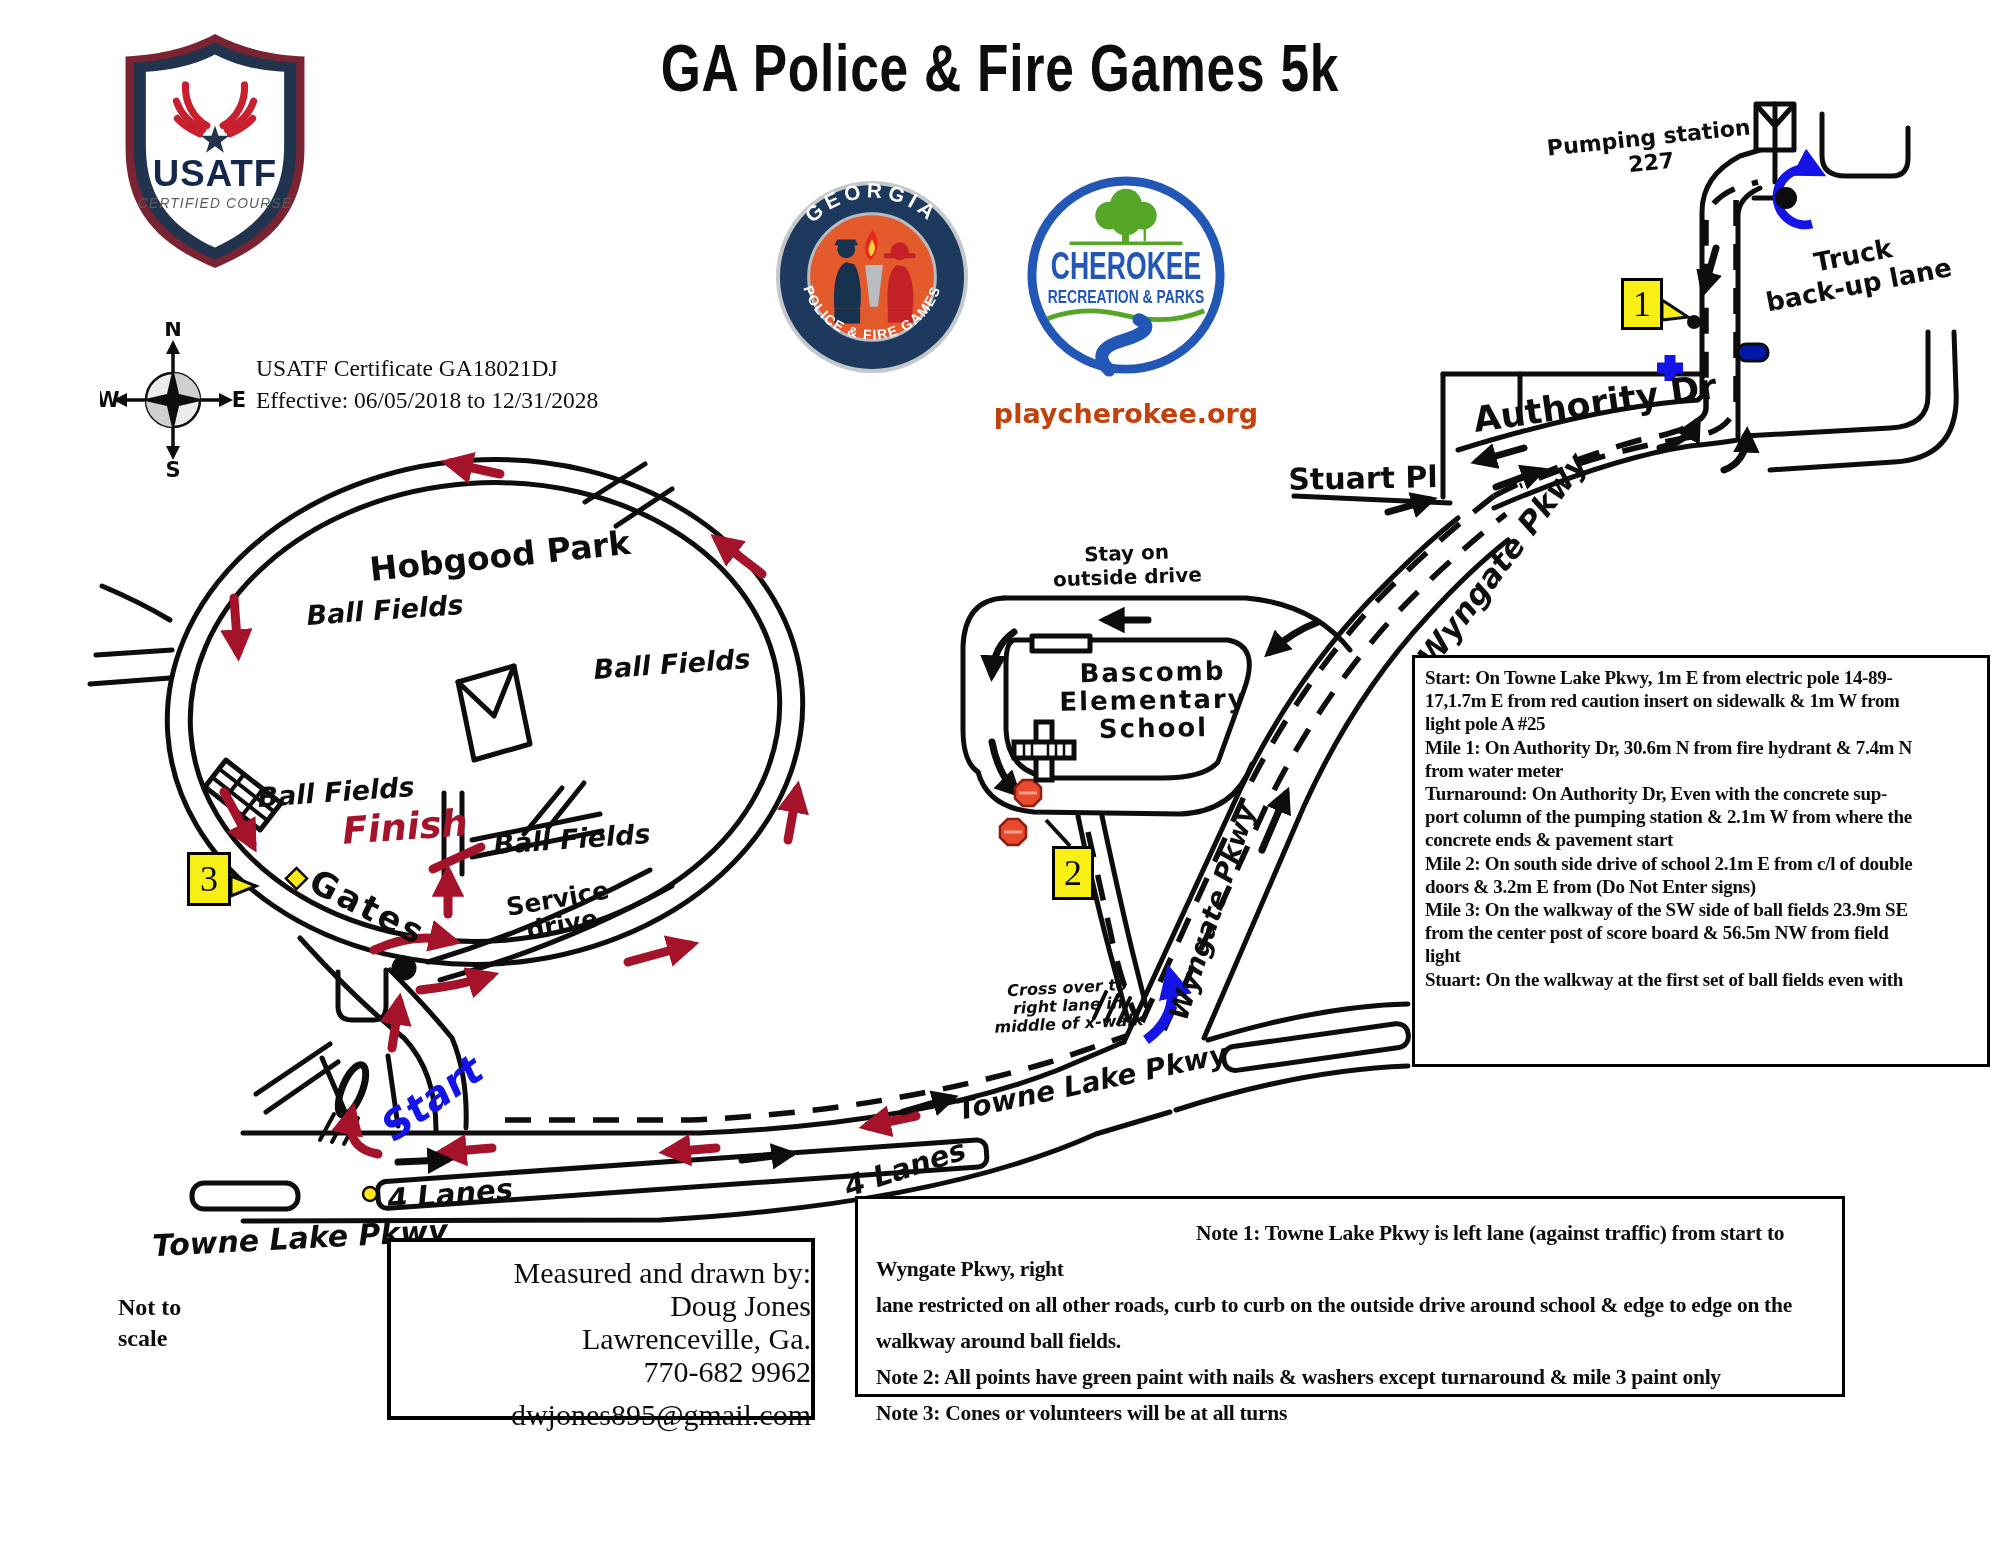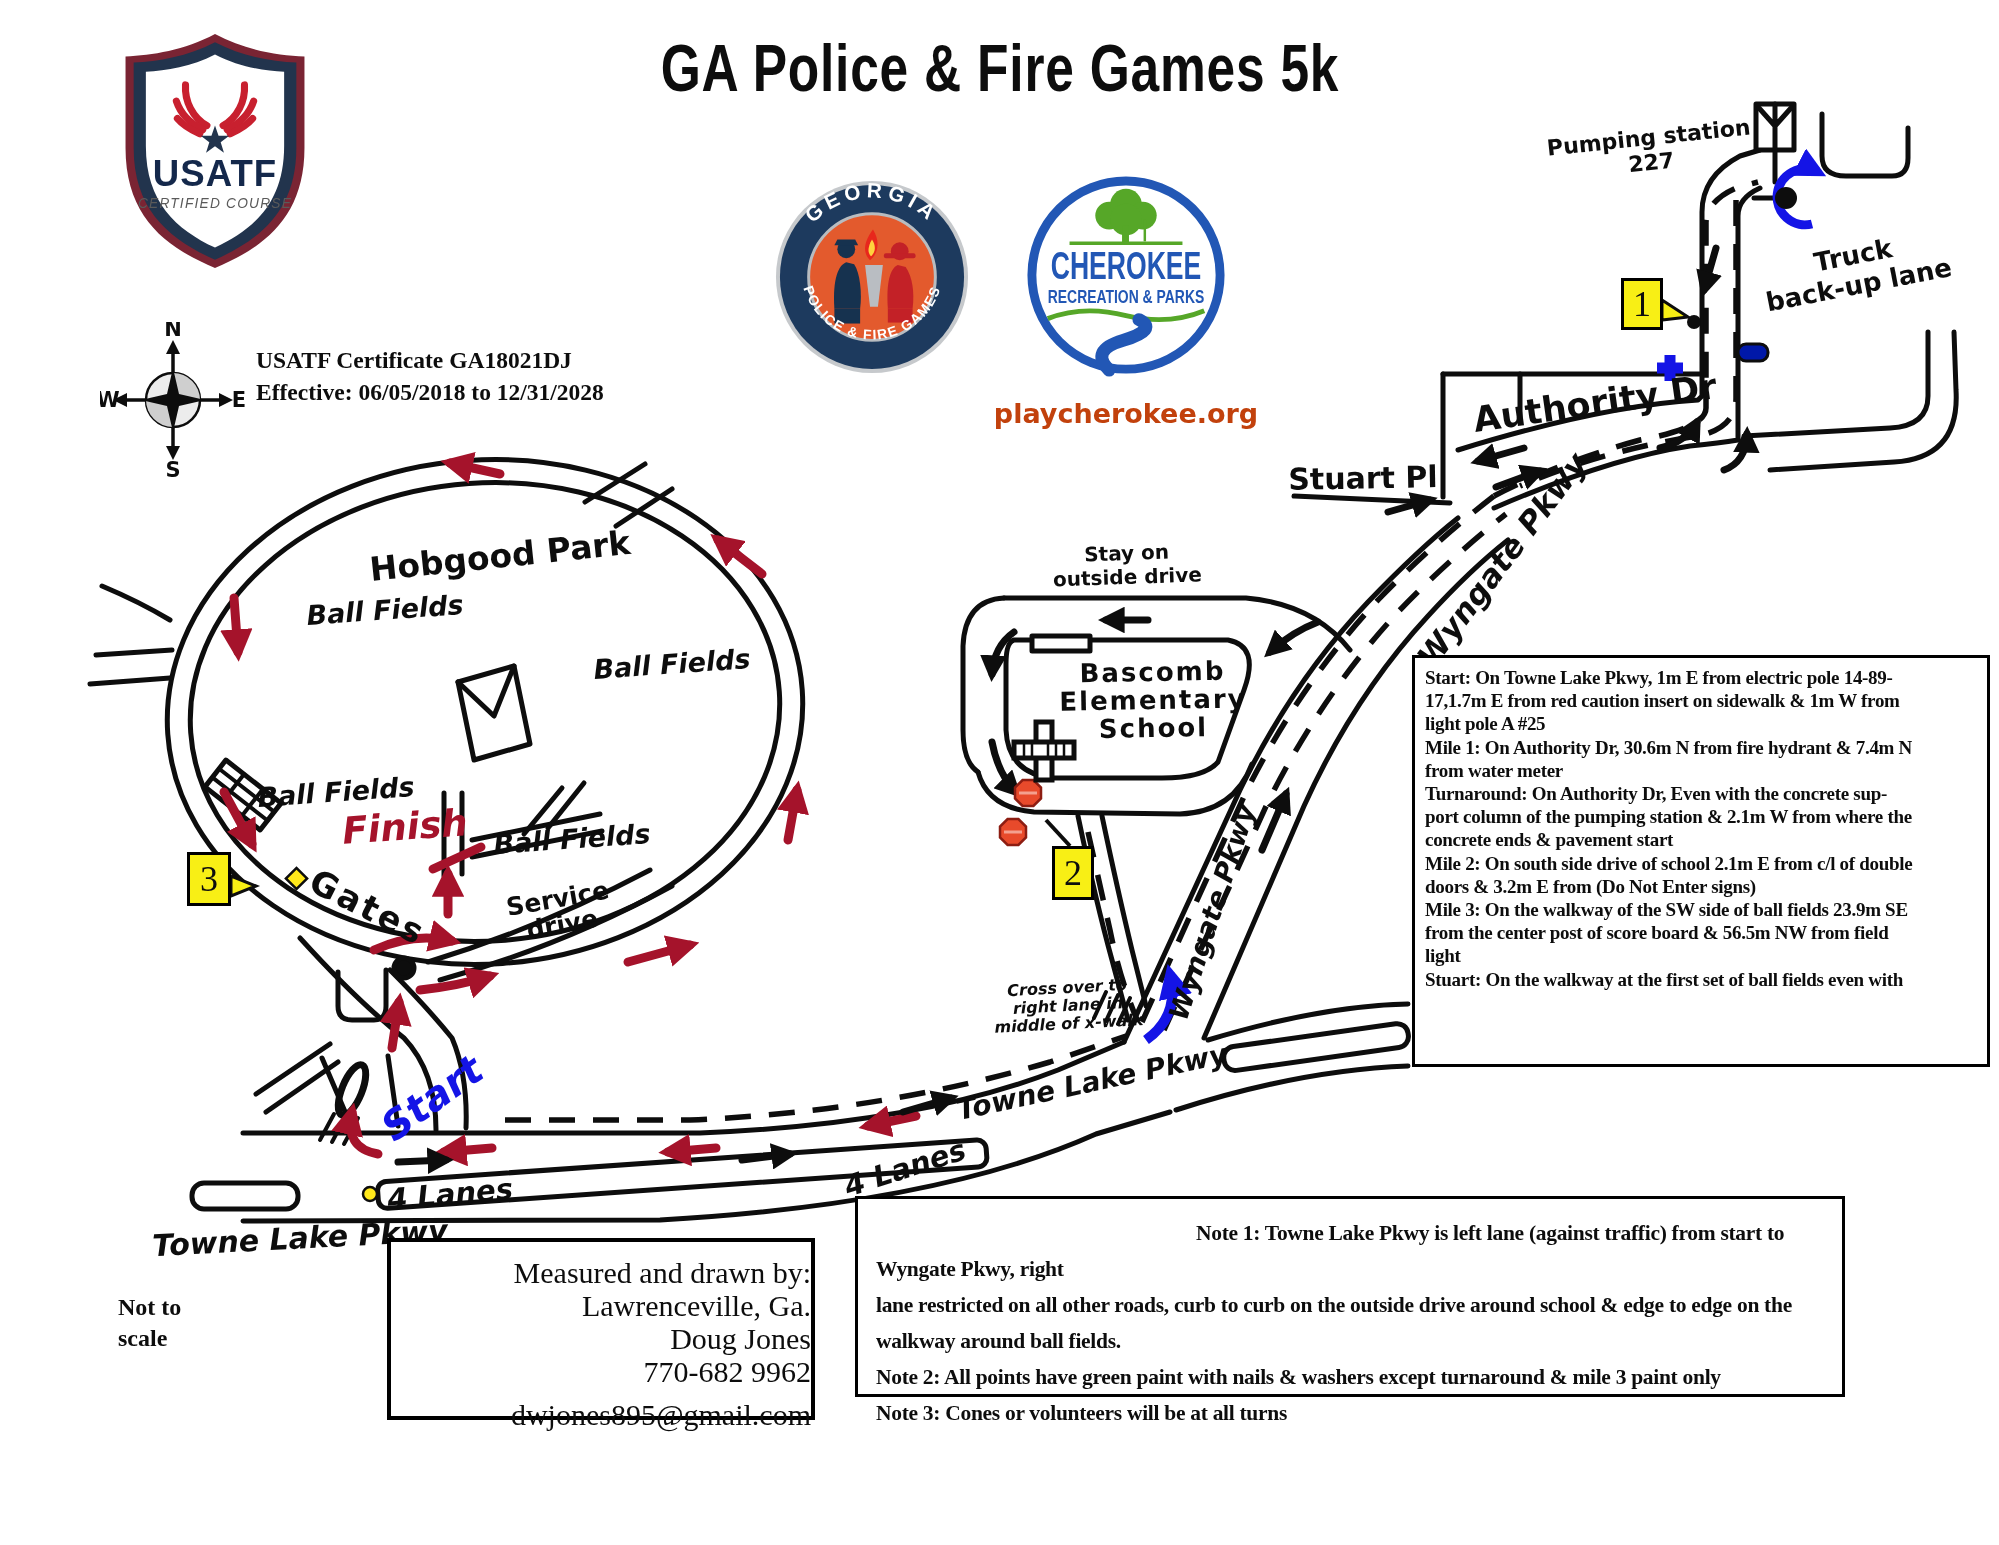--- a/index.html
+++ b/index.html
@@ -5,22 +5,22 @@
   html,body{margin:0;padding:0;background:#fff;}
   .page{position:relative;width:1999px;height:1545px;background:#fff;overflow:hidden;
         font-family:"DejaVu Sans",sans-serif;color:#0d0d0d;}
   .map-svg{position:absolute;left:0;top:0;z-index:1;}
   .lbl{position:absolute;white-space:nowrap;z-index:2;transform-origin:center;color:#0d0d0d;}
   .ital{font-style:italic;font-weight:bold;}
   .hand{font-weight:bold;}
   .title-wrap{position:absolute;left:0;right:0;top:30px;text-align:center;z-index:2;}
   .title-wrap span{display:inline-block;transform:scaleX(.78);font-weight:bold;font-size:66px;
         font-family:"Liberation Sans",sans-serif;letter-spacing:1px;}
-  .cert{position:absolute;left:256px;top:344px;font-family:"Liberation Serif",serif;
-        font-weight:bold;font-size:23.5px;line-height:32px;z-index:2;}
+  .cert{position:absolute;left:256px;top:352px;font-family:"Liberation Serif",serif;
+        font-weight:normal;font-size:23.5px;line-height:32px;z-index:2;}
   .box{position:absolute;background:#fff;border:3px solid #000;z-index:3;box-sizing:border-box;}
   .course-box{left:1412px;top:655px;width:578px;height:412px;padding:8px 10px;
         font-family:"Liberation Serif",serif;font-weight:bold;font-size:19px;line-height:23.2px;letter-spacing:-.3px;}
   .notes-box{left:855px;top:1196px;width:990px;height:201px;padding:16px 18px;
         font-family:"Liberation Serif",serif;font-weight:bold;font-size:21.5px;line-height:36px;letter-spacing:-.3px;}
   .notes-box .indent{text-indent:320px;}
   .credit-box{left:387px;top:1238px;width:428px;height:182px;border-width:4px;text-align:right;
         font-family:"Liberation Serif",serif;font-size:30px;line-height:33px;padding-top:14px;padding-left:35px;}
   .credit-box .gap{margin-top:10px;}
   .marker{position:absolute;background:#f8ef15;border:3px solid #000;z-index:3;display:flex;
@@ -360,19 +360,19 @@
   <div class="box notes-box">
     <div class="indent">Note 1: Towne Lake Pkwy is left lane (against traffic) from start to Wyngate Pkwy, right</div>
     <div>lane restricted on all other roads, curb to curb on the outside drive around school &amp; edge to edge on the</div>
     <div>walkway around ball fields.</div>
     <div>Note 2: All points have green paint with nails &amp; washers except turnaround &amp; mile 3 paint only</div>
     <div>Note 3: Cones or volunteers will be at all turns</div>
   </div>
 
   <div class="box credit-box">
     <div>Measured and drawn by:</div>
+    <div>Doug Jones</div>
     <div>Lawrenceville, Ga.</div>
-    <div>Doug Jones</div>
     <div>770-682 9962</div>
     <div class="gap">dwjones895@gmail.com</div>
   </div>
 
 </div>
 
 </body></html>

